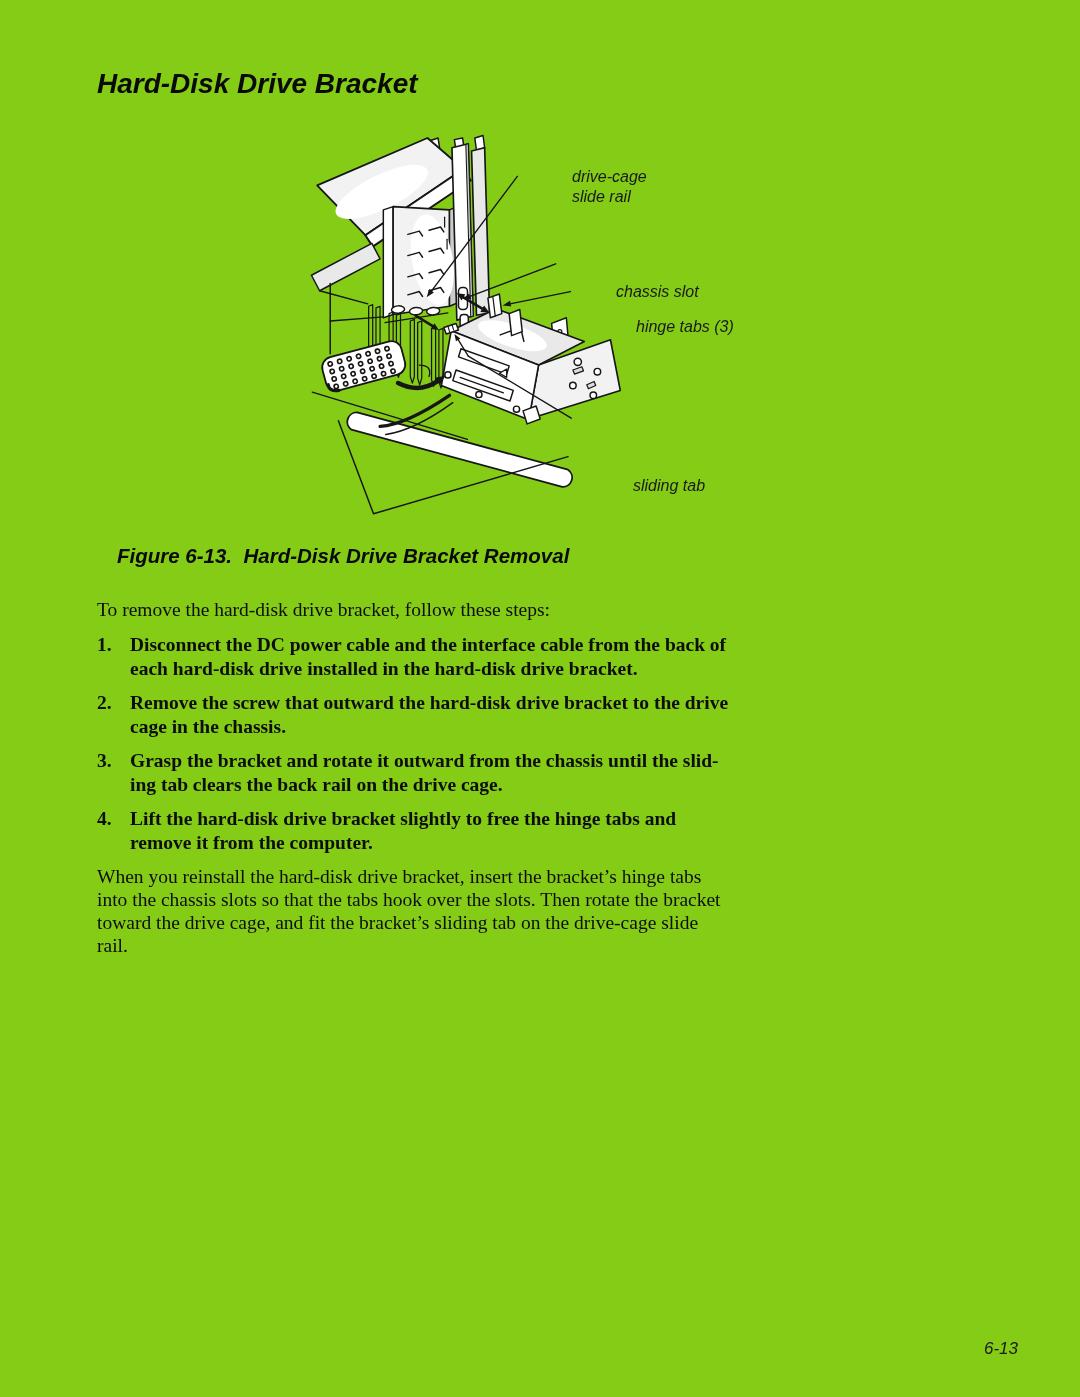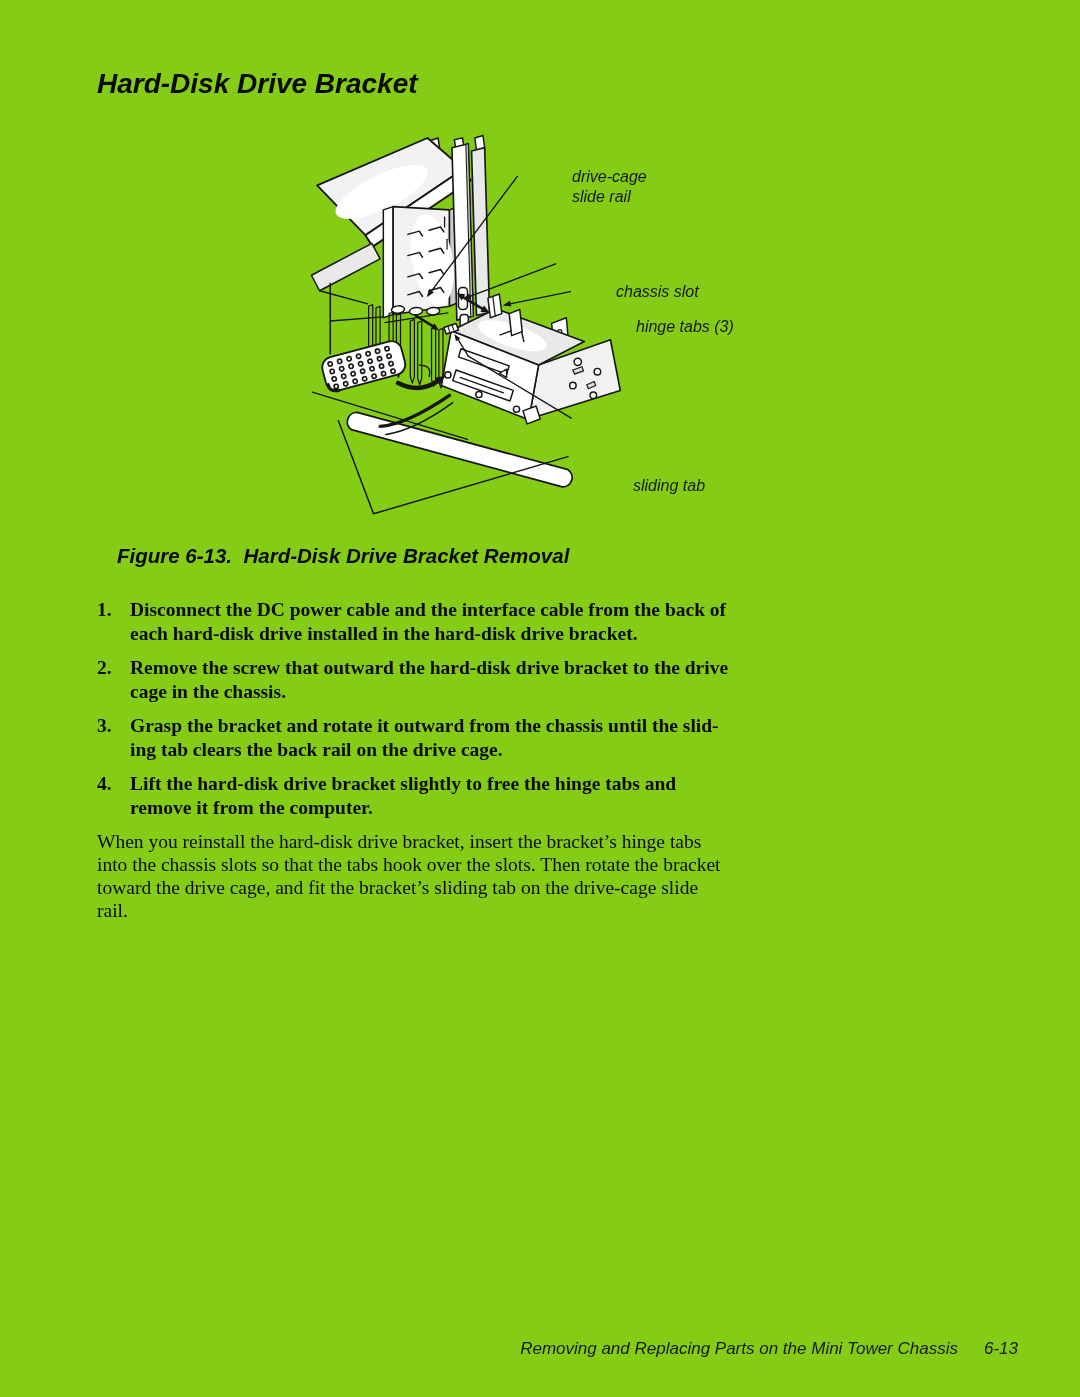--- a/index.html
+++ b/index.html
@@ -227,20 +227,21 @@
     </div>
     <div class="callout" style="left:616px;top:274px;">chassis slot</div>
     <div class="callout" style="left:636px;top:309px;">hinge tabs (3)</div>
     <div class="callout" style="left:633px;top:468px;">sliding tab</div>
 
     <div class="caption">Figure 6-13.  Hard-Disk Drive Bracket Removal</div>
   </div>
 
   <div class="body-text">
 
+    <p class="intro tline">To remove the hard-disk drive bracket, follow these steps:</p>
 
     <div class="step">
       <div class="step-num">1.</div>
       <div class="step-lines">
         <div class="tline">Disconnect the DC power cable and the interface cable from the back of</div>
         <div class="tline">each hard-disk drive installed in the hard-disk drive bracket.</div>
       </div>
     </div>
 
     <div class="step">
@@ -270,17 +271,16 @@
     <div class="closing">
       <div class="tline">When you reinstall the hard-disk drive bracket, insert the bracket’s hinge tabs</div>
       <div class="tline">into the chassis slots so that the tabs hook over the slots. Then rotate the bracket</div>
       <div class="tline">toward the drive cage, and fit the bracket’s sliding tab on the drive-cage slide</div>
       <div class="tline">rail.</div>
     </div>
 
   </div>
 
   <div class="footer">
-    <span>Removing and Replacing Parts on the Mini Tower Chassis</span>
     <span>6-13</span>
   </div>
 
 </div>
 
 </body></html>

